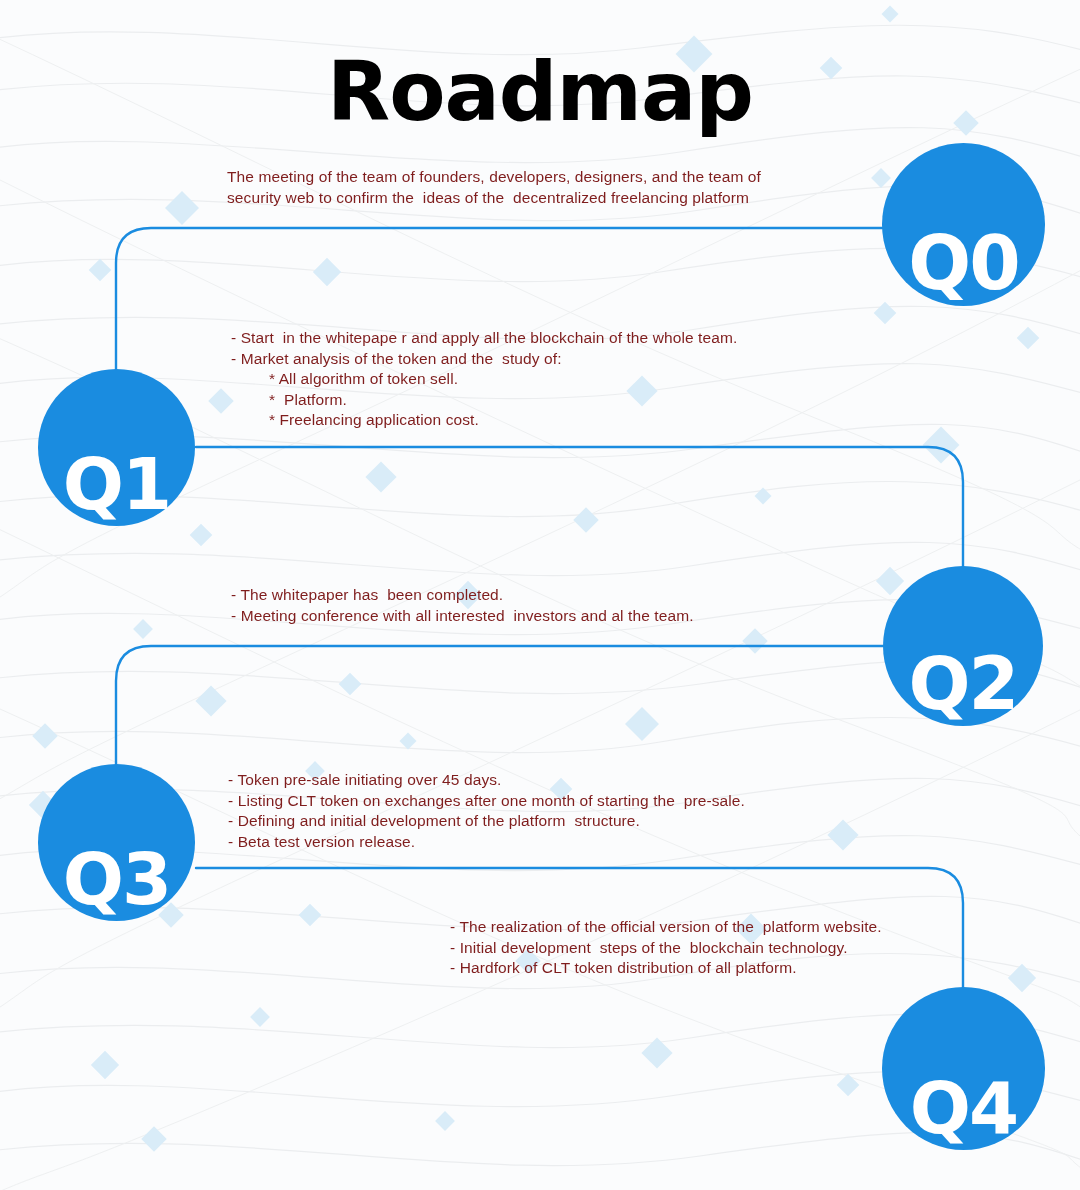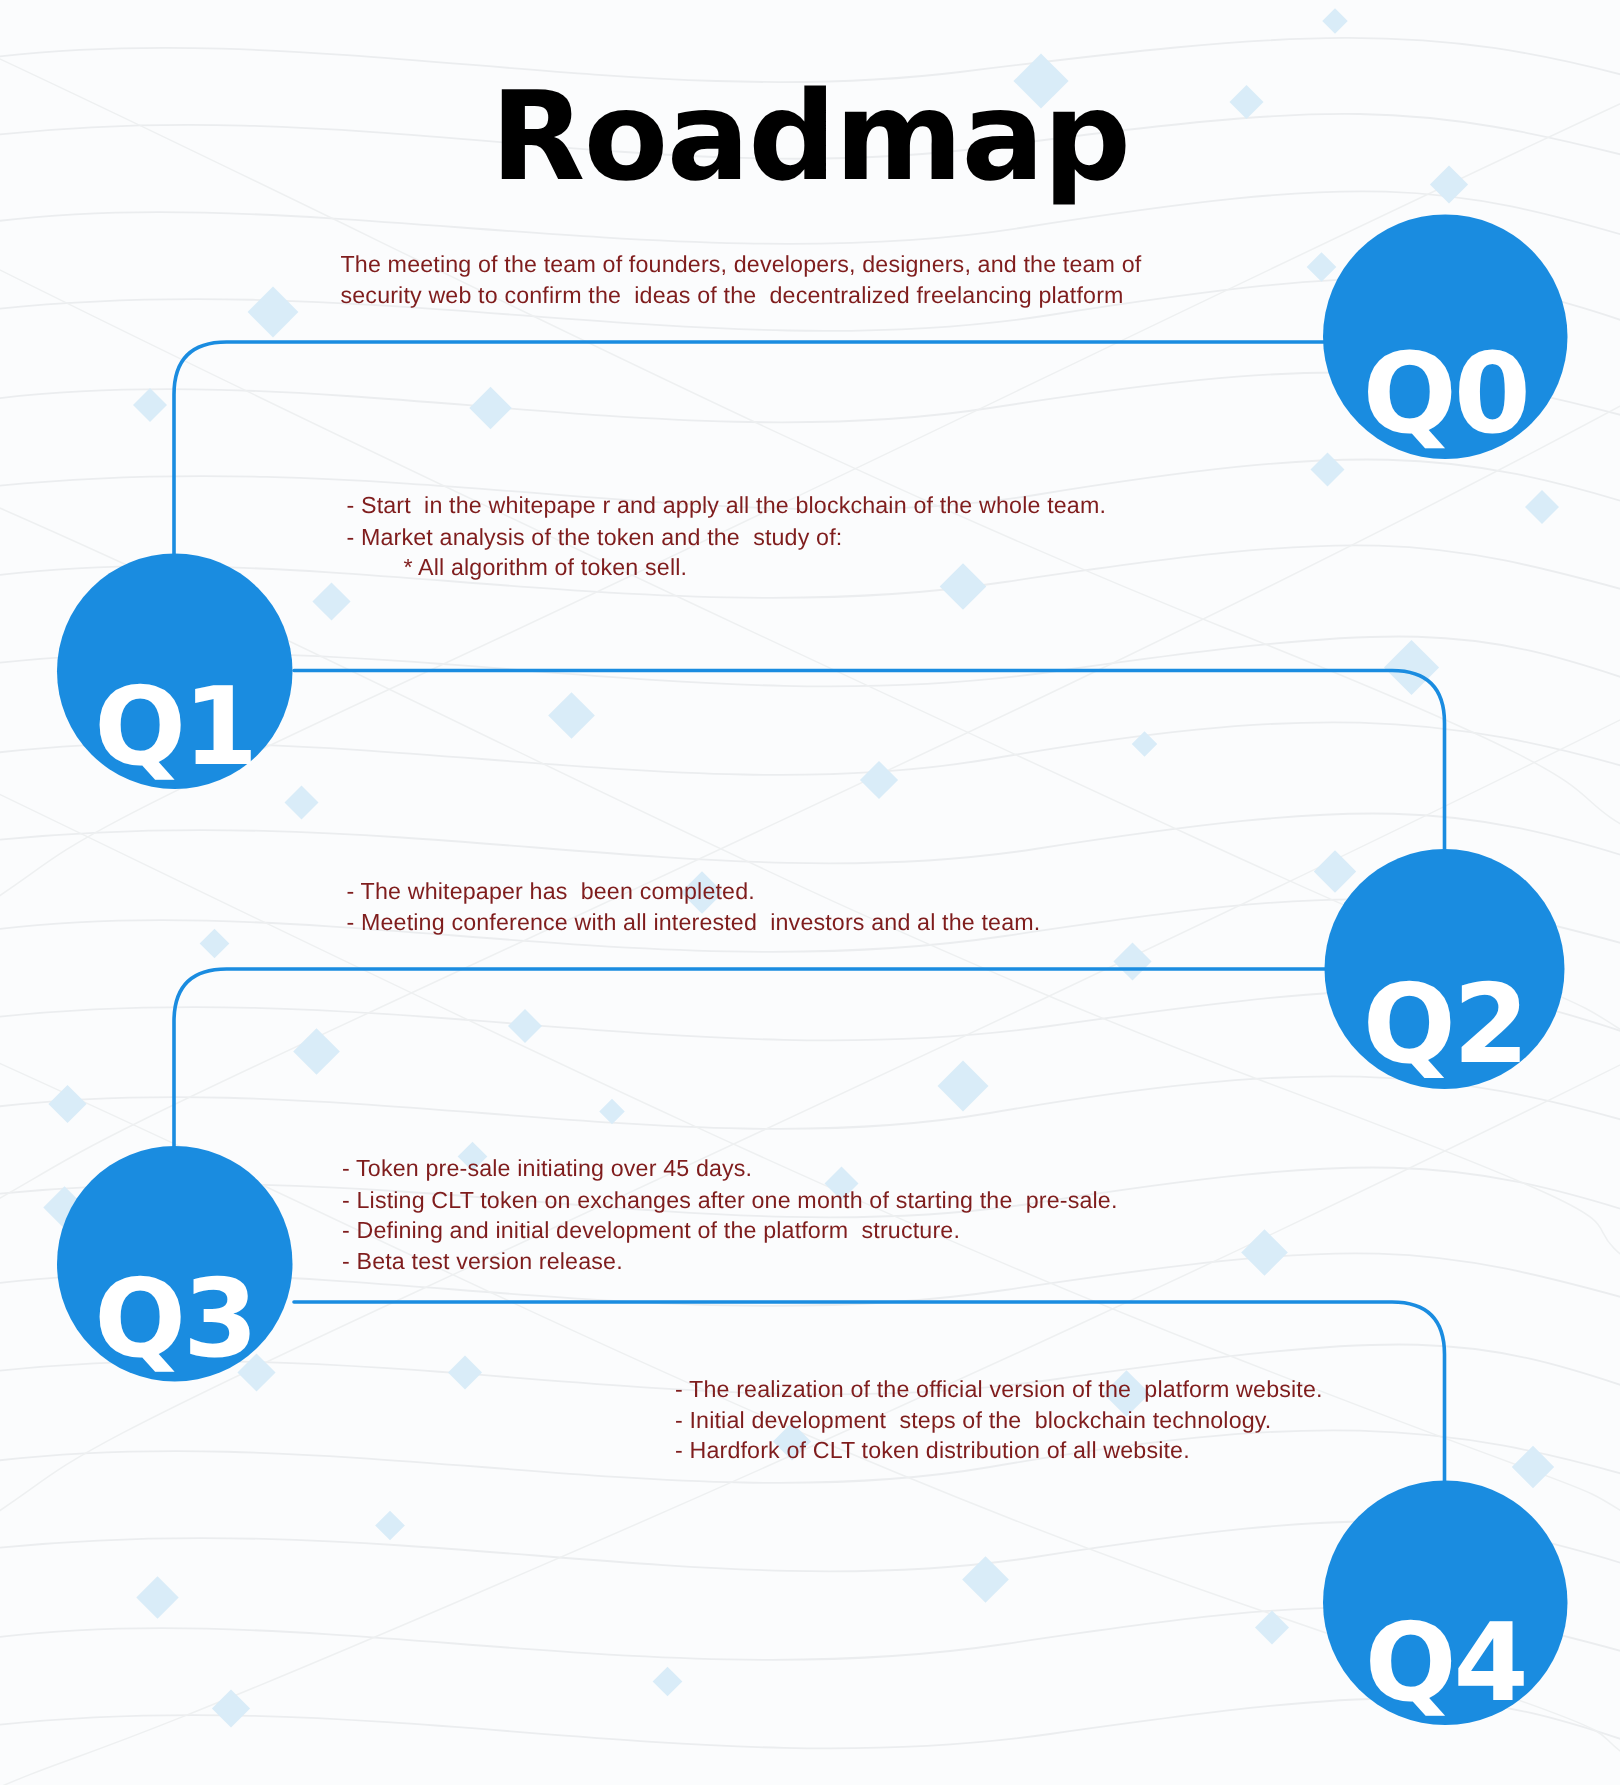--- a/index.html
+++ b/index.html
@@ -164,32 +164,34 @@
 
   <div class="block" style="left:227px;top:167px;width:660px;">
     <div class="line">The meeting of the team of founders, developers, designers, and the team of</div>
     <div class="line">security web to confirm the  ideas of the  decentralized freelancing platform</div>
   </div>
 
   <div class="block" style="left:231px;top:328px;width:680px;">
     <div class="line">- Start  in the whitepape r and apply all the blockchain of the whole team.</div>
     <div class="line">- Market analysis of the token and the  study of:</div>
     <div class="line indent">* All algorithm of token sell.</div>
+    <div class="line indent">*  Platform.</div>
+    <div class="line indent">* Freelancing application cost.</div>
   </div>
 
   <div class="block" style="left:231px;top:585px;width:660px;">
     <div class="line">- The whitepaper has  been completed.</div>
     <div class="line">- Meeting conference with all interested  investors and al the team.</div>
   </div>
 
   <div class="block" style="left:228px;top:770px;width:680px;">
     <div class="line">- Token pre-sale initiating over 45 days.</div>
     <div class="line">- Listing CLT token on exchanges after one month of starting the  pre-sale.</div>
     <div class="line">- Defining and initial development of the platform  structure.</div>
     <div class="line">- Beta test version release.</div>
   </div>
 
   <div class="block" style="left:450px;top:917px;width:540px;">
     <div class="line">- The realization of the official version of the  platform website.</div>
     <div class="line">- Initial development  steps of the  blockchain technology.</div>
-    <div class="line">- Hardfork of CLT token distribution of all website.</div>
+    <div class="line">- Hardfork of CLT token distribution of all platform.</div>
   </div>
 </div>
 
 </body></html>

